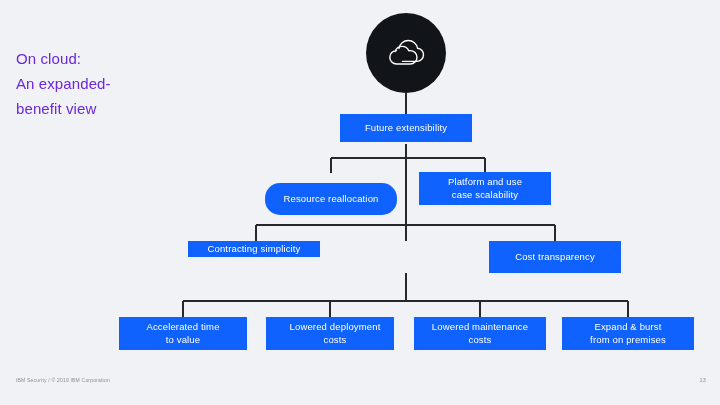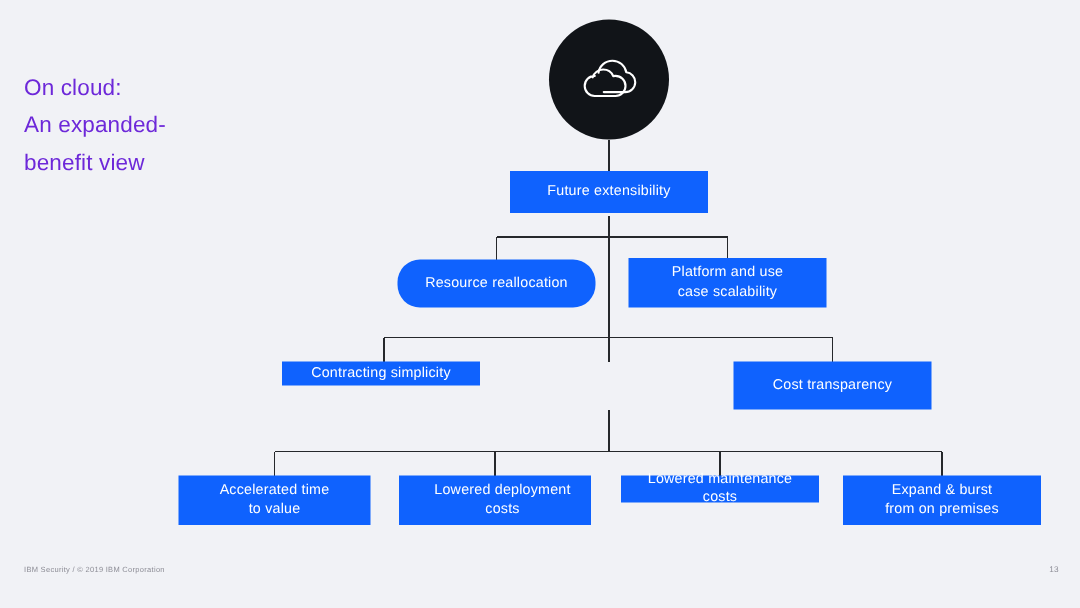--- a/index.html
+++ b/index.html
@@ -73,30 +73,30 @@
     line-height: 12.5px;
     letter-spacing: 0.15px;
     box-sizing: border-box;
     padding: 2px 4px;
     white-space: pre-line;
   }
 
   
   .n-future        { left: 340px; top: 114px; width: 132px; height: 28px; }
   
-  .n-resource      { left: 265px; top: 173px; width: 132px; height: 32px; border-radius: 15px; }
+  .n-resource      { left: 265px; top: 183px; width: 132px; height: 32px; border-radius: 15px; }
   .n-platform      { left: 419px; top: 172px; width: 132px; height: 33px; }
   
   .n-contracting   { left: 188px; top: 241px; width: 132px; height: 16px; }
   .n-elastic       { left: 339px; top: 241px; width: 132px; height: 32px; }
   .n-cost          { left: 489px; top: 241px; width: 132px; height: 32px; }
   
   .n-accelerated   { left: 119px; top: 317px; width: 128px; height: 33px; }
   .n-deployment    { left: 266px; top: 317px; width: 128px; height: 33px; padding-left: 14px; }
-  .n-maintenance   { left: 414px; top: 317px; width: 132px; height: 18px; }
+  .n-maintenance   { left: 414px; top: 317px; width: 132px; height: 33px; }
   .n-expand        { left: 562px; top: 317px; width: 132px; height: 33px; }
 
   
   .footer-left {
     position: absolute;
     left: 16px;
     top: 377px;
     font-size: 5px;
     line-height: 7px;
     color: #8d8d96;

